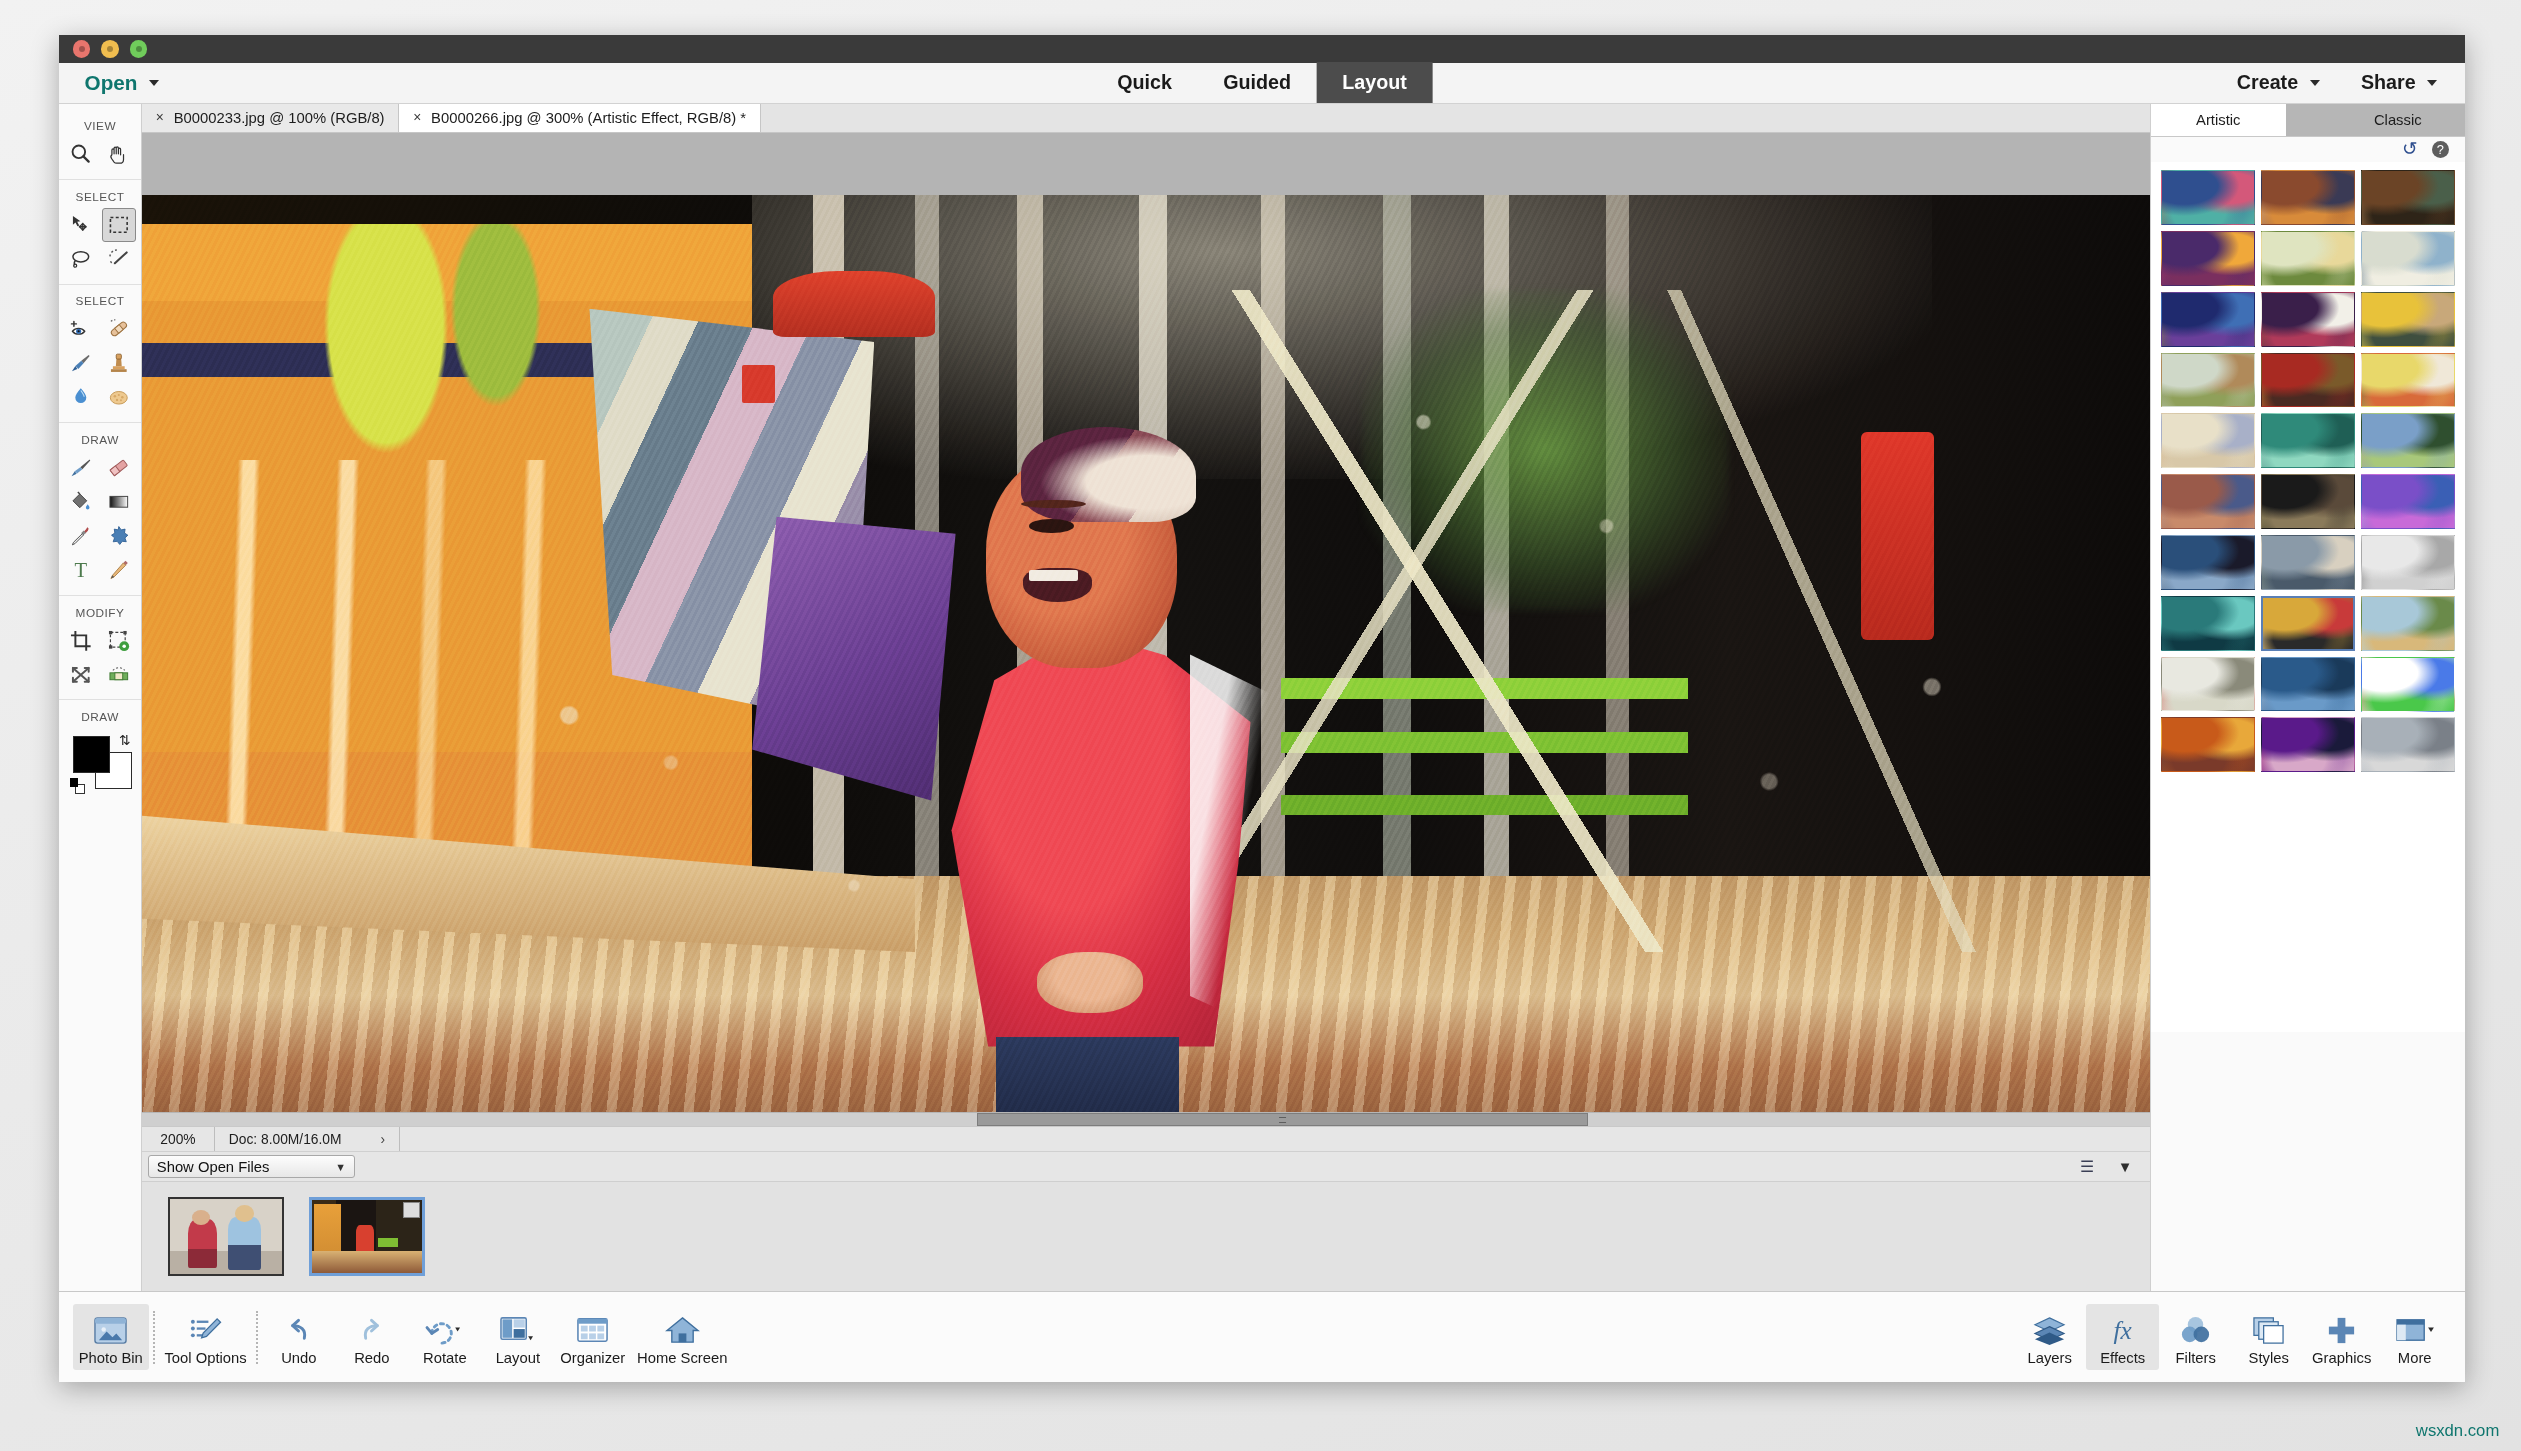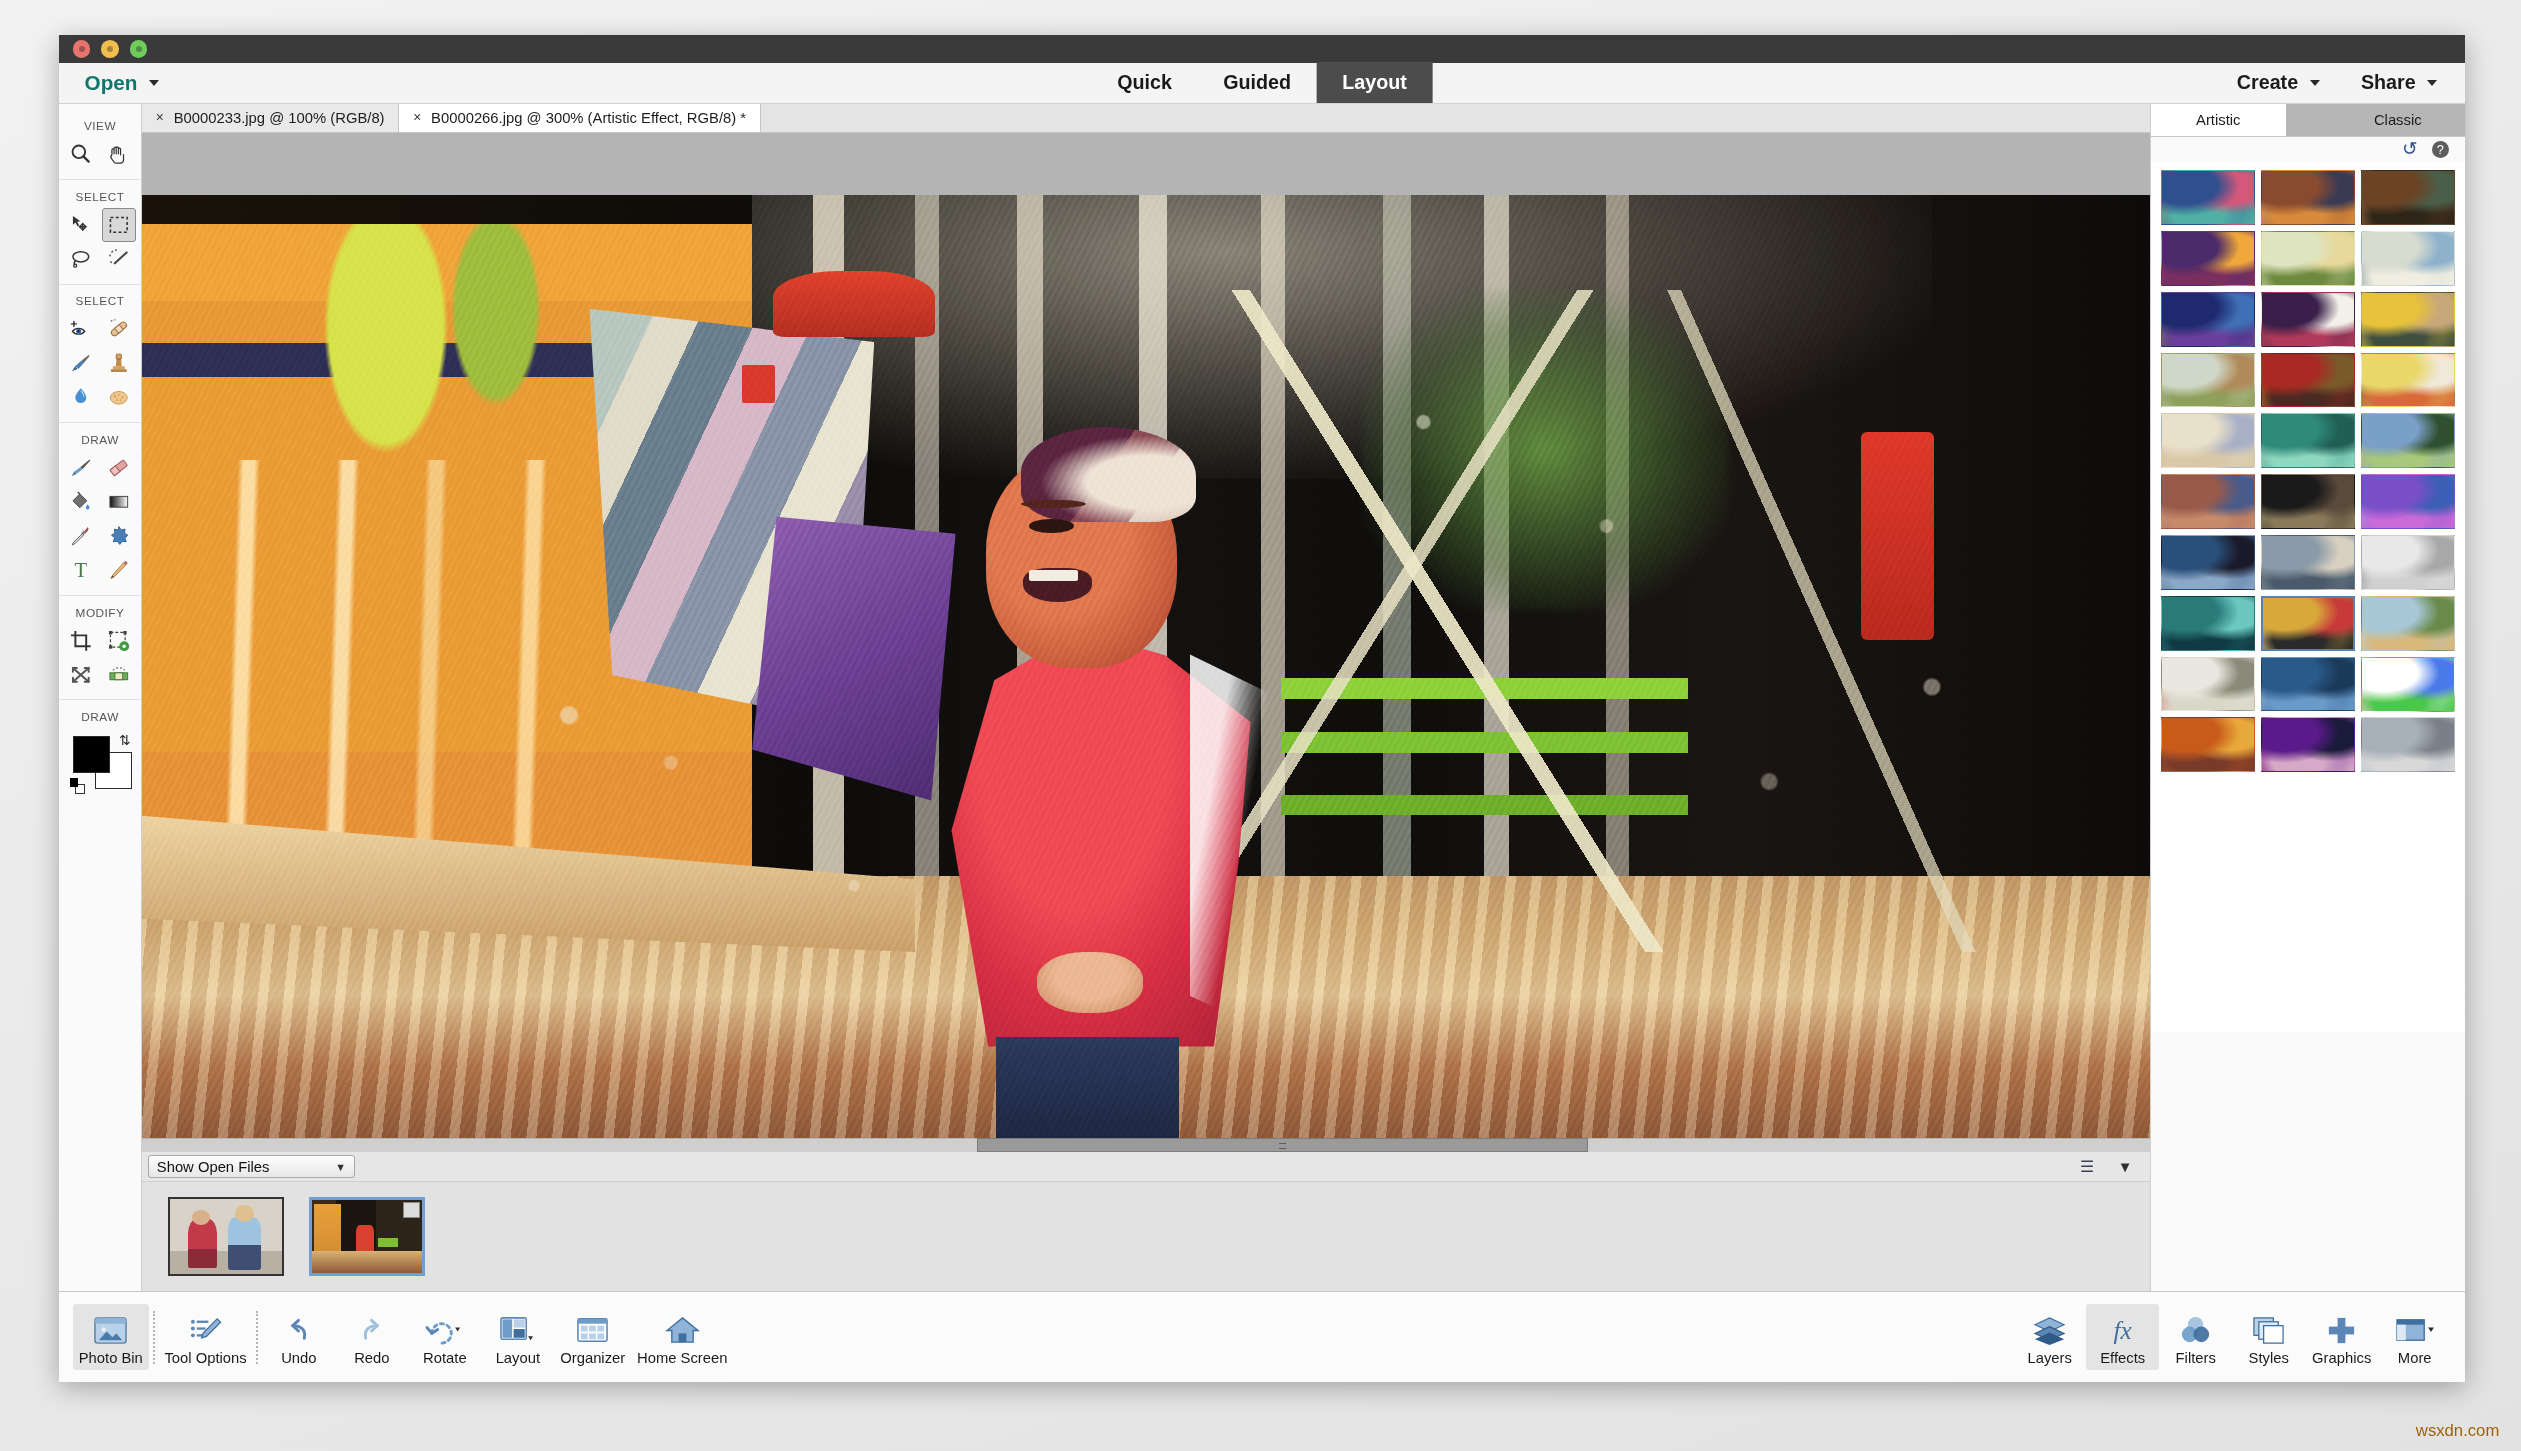--- a/index.html
+++ b/index.html
@@ -144,21 +144,21 @@
   #taskbar { height: 91px; background:#fbfbfb; border-top:1px solid #c8c8c8; display:flex;
              align-items:center; flex:0 0 91px; padding: 0 13.8px; }
   .tb-item { display:flex; flex-direction:column; align-items:center; justify-content:center;
              gap:3px; min-width:73px; padding: 3.9px 5.9px; cursor:pointer; border-radius:3px; }
   .tb-item.active { background:#e4e4e4; }
   .tb-ico { height:39px; display:flex; align-items:flex-end; justify-content:center; }
   .tb-label { font-size:14.8px; color:#1b1b1b; white-space:nowrap; }
   .tb-sep { width:1px; height:53px; border-left:2px dotted #b5b5b5; margin: 0 3.9px; }
   #tb-right { margin-left:auto; display:flex; align-items:center; }
 
-  #watermark { position:absolute; right: 21.7px; bottom: 9.9px; font-size:16.7px; color:#a16207;
+  #watermark { position:absolute; right: 21.7px; bottom: 9.9px; font-size:16.7px; color:#0f766e;
                font-family:"Liberation Sans", sans-serif; }
 </style>
 </head>
 <body>
 
 <div id="app-window">
 
   <div id="titlebar">
     <span class="traffic tl-red">
         <i></i>
@@ -549,20 +549,29 @@
           <div style="position:absolute;inset:0;
                  background:repeating-linear-gradient(117deg, rgba(255,255,255,.035) 0 3px, rgba(0,0,0,.045) 3px 5.9px);
                  mix-blend-mode:overlay;"></div>
         </div>
       </div>
 
       <div id="hscroll-row">
         <div id="hscroll-thumb" style="margin-left:835px;width:611px;"></div>
       </div>
 
+      <div id="statusbar">
+        <div class="cell" id="zoom-cell">
+          <span>200%</span>
+        </div>
+        <div class="cell" id="doc-cell">
+          <span>Doc: 8.00M/16.0M</span>
+          <span class="status-arrow">›</span>
+        </div>
+      </div>
 
       <div id="binbar">
         <div id="showopen-select">
           <span>Show Open Files</span>
           <span style="font-size:10.8px;color:#333;">▼</span>
         </div>
         <div id="binbar-right">
           <span style="font-size:15.8px;color:#3a3f55;">☰</span>
           <span style="font-size:14.8px;color:#2e2e2e;">▼</span>
         </div>

